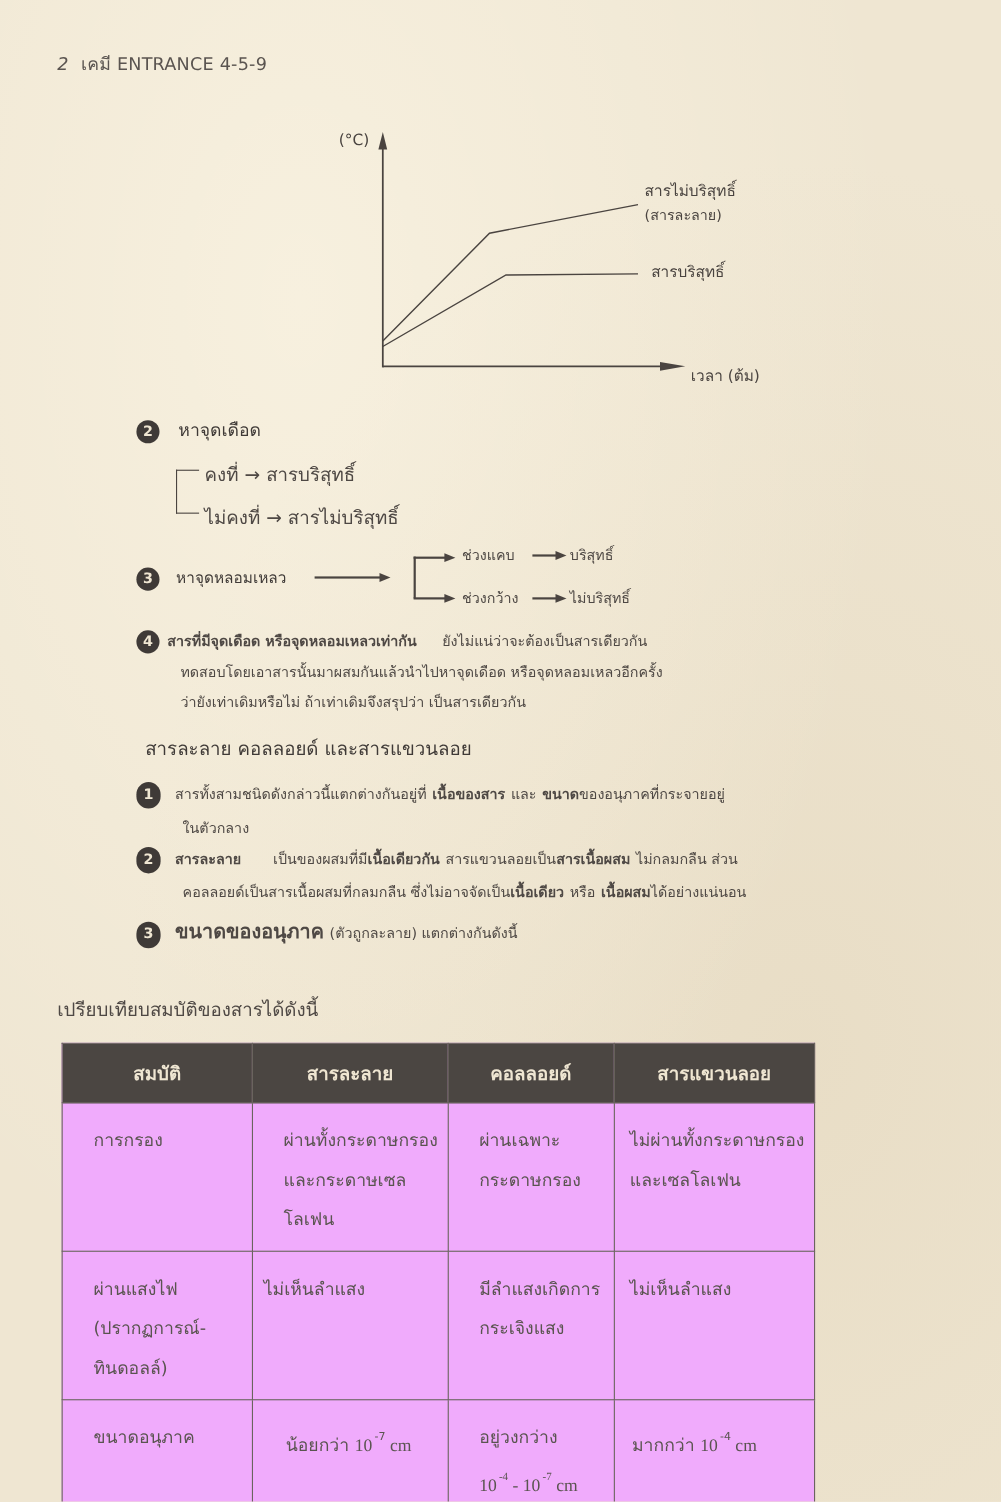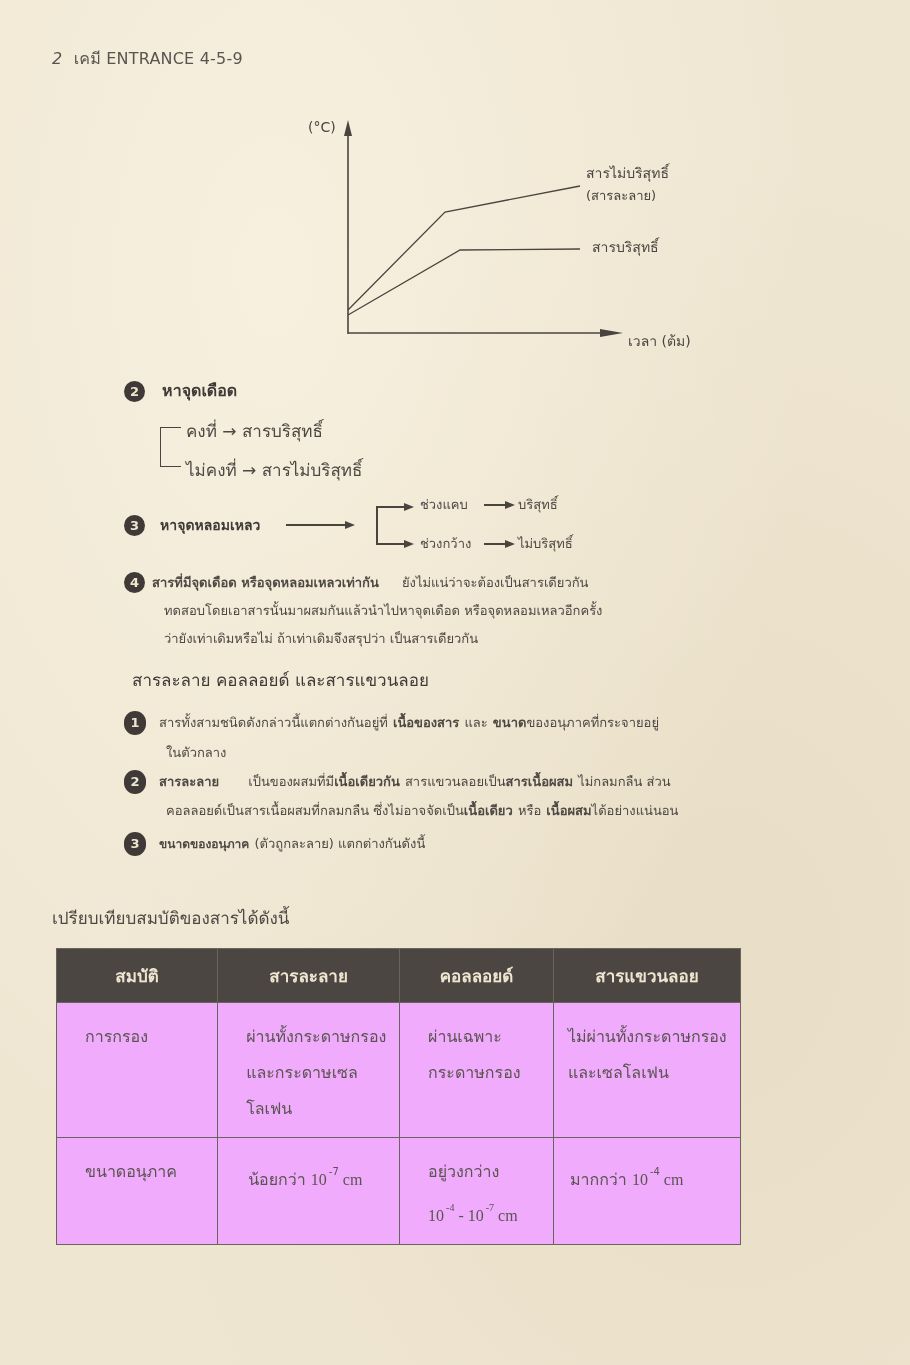--- a/index.html
+++ b/index.html
@@ -15,21 +15,21 @@
   .header .num { font-style:italic; margin-right:6px; }
   .chart { left:300px; top:110px; width:420px; height:250px; }
   .chart svg { width:420px; height:250px; }
   .chart text { font-family:"DejaVu Sans", sans-serif; fill:#4a4440; }
   .bullet-dark {
     display:inline-block; width:21px; height:21px; border-radius:50%;
     background:#3f3a37; color:#efe6d2; font-weight:bold; font-size:13px;
     text-align:center; line-height:21px;
   }
   .bullet-dark.tall { width:22px; height:24px; border-radius:11px; line-height:24px; }
-  .step-title { font-weight:bold; font-size:16px; color:#3f3a37; }
+  .step-title { font-weight:normal; font-size:16px; color:#3f3a37; }
   .txt { font-size:14.5px; color:#4e4844; }
   .bracket {
     border-left:1.5px solid #4a4440; border-top:1.5px solid #4a4440; border-bottom:1.5px solid #4a4440;
     width:20px;
   }
   .line { height:1.5px; background:#4a4440; }
   .arrowhead { width:0; height:0; border-top:4px solid transparent; border-bottom:4px solid transparent; border-left:10px solid #4a4440; }
   .section-heading { left:132px; top:666px; font-size:17px; color:#3f3a37; }
   .intro { left:52px; top:904px; font-size:17px; color:#4e4844; }
   table.cmp {
@@ -132,21 +132,21 @@
   <span class="txt" style="font-size:13px;">ไม่กลมกลืน ส่วน</span>
 </div>
 <div class="abs" style="left:166px; top:800px; width:700px;">
   <span class="txt" style="font-size:13px;">คอลลอยด์เป็นสารเนื้อผสมที่กลมกลืน ซึ่งไม่อาจจัดเป็น</span><b class="txt" style="font-size:13px;">เนื้อเดียว</b>
   <span class="txt" style="font-size:13px;">หรือ</span>
   <b class="txt" style="font-size:13px;">เนื้อผสม</b><span class="txt" style="font-size:13px;">ได้อย่างแน่นอน</span>
 </div>
 
 <div class="abs" style="left:124px; top:832px; width:720px;">
   <span class="bullet-dark tall">3</span>
-  <b class="txt" style="margin-left:8px; font-size:12px;font-family:Liberation Mono, monospace;">ขนาดของอนุภาค</b>
+  <b class="txt" style="margin-left:8px; font-size:18px;font-family:Liberation Mono, monospace;">ขนาดของอนุภาค</b>
   <span class="txt" style="font-size:13px;">(ตัวถูกละลาย) แตกต่างกันดังนี้</span>
 </div>
 
 <div class="abs intro">เปรียบเทียบสมบัติของสารได้ดังนี้</div>
 
 <table class="cmp">
   <colgroup>
       <col style="width:190px">
       <col style="width:216px">
       <col style="width:178px">
@@ -169,20 +169,37 @@
         </td>
       <td>
           <div>ผ่านเฉพาะ</div>
           <div>กระดาษกรอง</div>
         </td>
       <td style="padding-left:14px;">
           <div>ไม่ผ่านทั้งกระดาษกรอง</div>
           <div>และเซลโลเฟน</div>
         </td>
     </tr>
+    <tr style="height:120px;">
+      <td>
+          <div>ผ่านแสงไฟ</div>
+          <div>(ปรากฏการณ์-</div>
+          <div>ทินดอลล์)</div>
+        </td>
+      <td style="padding-left:10px;">
+          <div>ไม่เห็นลำแสง</div>
+        </td>
+      <td>
+          <div>มีลำแสงเกิดการ</div>
+          <div>กระเจิงแสง</div>
+        </td>
+      <td style="padding-left:14px;">
+          <div>ไม่เห็นลำแสง</div>
+        </td>
+    </tr>
     <tr style="height:94px;">
       <td><span>ขนาดอนุภาค</span></td>
       <td style="padding-left:30px;">
         <span>น้อยกว่า</span>
         <span style="font-family:'Liberation Serif', serif;">10</span><sup>-7</sup><span style="font-family:'Liberation Serif', serif;">cm</span>
       </td>
       <td>
         <div>อยู่วงกว่าง</div>
         <div style="font-family:'Liberation Serif', serif;"><span>10</span><sup>-4</sup><span>-</span> <span>10</span><sup>-7</sup><span>cm</span></div>
       </td>

